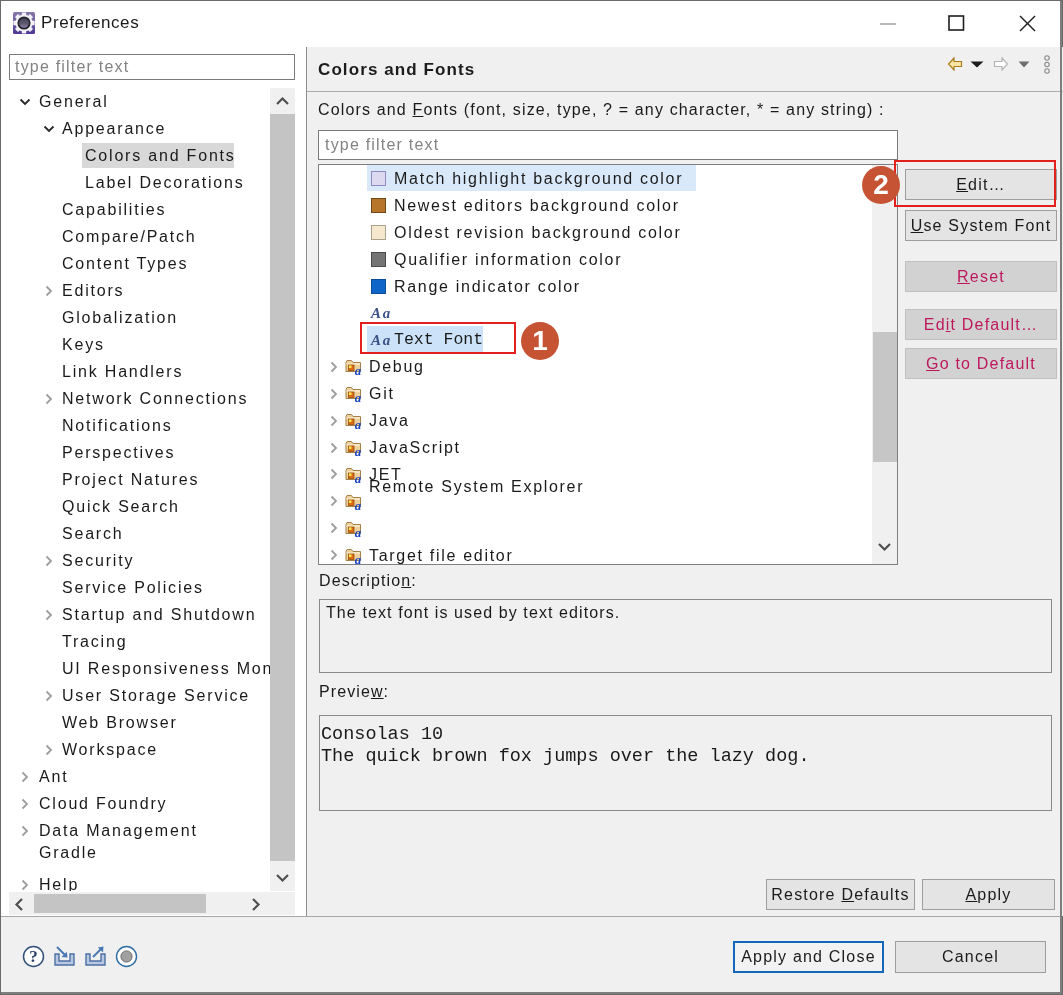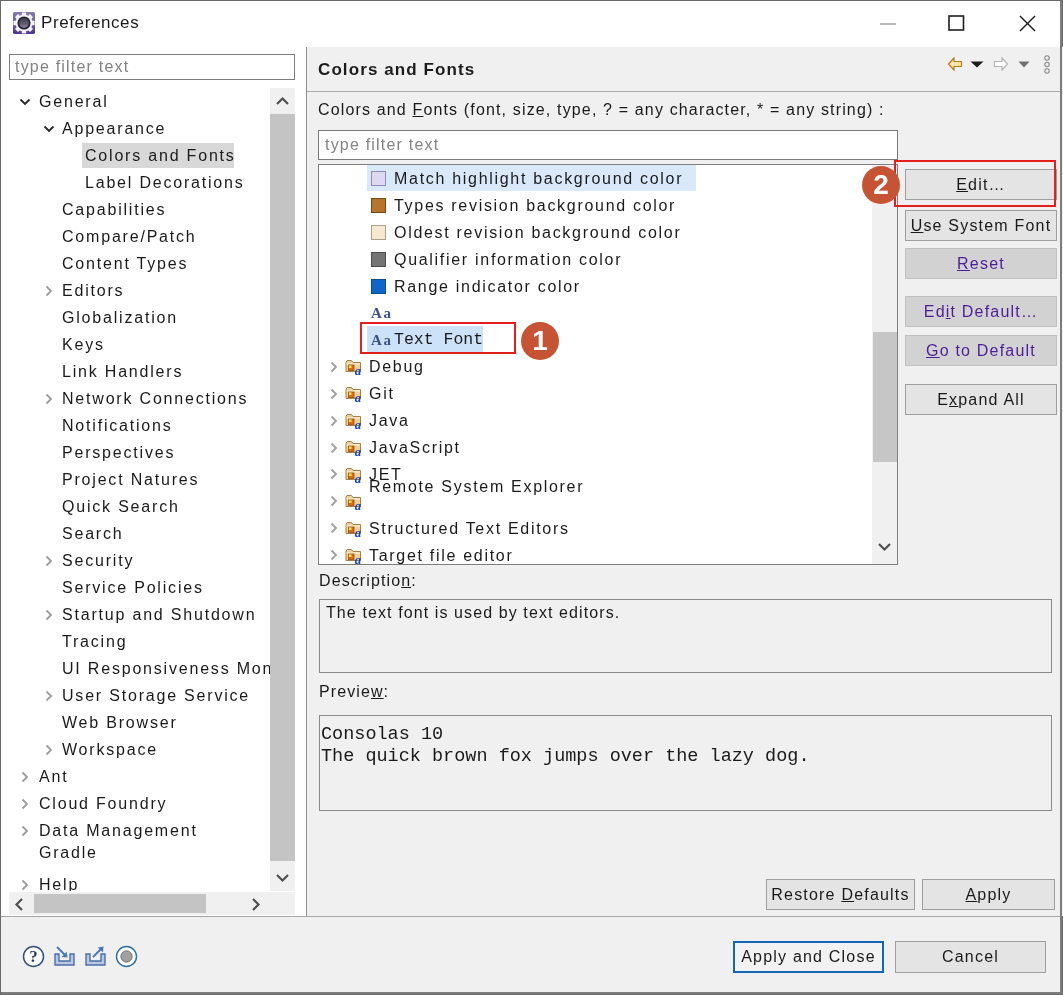--- a/index.html
+++ b/index.html
@@ -3,25 +3,25 @@
 <meta charset="utf-8">
 <style>
 * { margin:0; padding:0; box-sizing:border-box; }
 html,body { width:1063px; height:995px; background:#fff; overflow:hidden; }
 #win { position:relative; width:1063px; height:995px; background:#ffffff;
   border:1px solid #6a6a6a; font-family:"Liberation Sans", sans-serif; color:#1a1a1a; }
 .trow { position:absolute; height:27px; line-height:27px; font-size:16px; letter-spacing:1.8px; white-space:pre; }
 .lrow { position:absolute; height:27px; line-height:27px; font-size:16px; letter-spacing:1.7px; white-space:pre; }
 .mono { font-family:"Liberation Mono", monospace; font-size:16.5px; letter-spacing:0; }
 .sw { display:inline-block; width:15px; height:15px; vertical-align:middle; margin-top:-3px; }
-.aa { font-family:"Liberation Serif", serif; font-weight:bold; font-size:15px; color:#3c5287; }
+.aa { font-family:"Liberation Serif", serif; font-style:italic; font-weight:bold; font-size:15px; color:#3c5287; }
 .fold { vertical-align:middle; }
 .btn { position:absolute; background:#e4e4e4; border:1px solid #9e9e9e; font-size:16px; letter-spacing:1.2px;
    display:flex; align-items:center; justify-content:center; }
-.btn.dis { background:#d2d2d2; border-color:#c0c0c0; color:#4c1d95; }
+.btn.dis { background:#d2d2d2; border-color:#c0c0c0; color:#be185d;margin-top:13px; }
 .badge { position:absolute; width:38px; height:38px; border-radius:50%; background:#c65434; color:#fff;
    font-size:28px; font-weight:bold; display:flex; align-items:center; justify-content:center; z-index:10; }
 </style>
 </head>
 <body>
 <div id="win">
 
 <svg style="position:absolute;left:12px;top:11px" width="22" height="22" viewBox="0 0 22 22">
   <defs>
     <linearGradient id="pg" x1="0" y1="0" x2="0" y2="1">
@@ -182,21 +182,21 @@
 
 <div style="position:absolute;left:317px;top:129px;width:580px;height:30px;border:1px solid #7a7a7a;background:#fff;
      font-size:16px;letter-spacing:1.2px;color:#838383;line-height:28px;padding-left:6px">type filter text</div>
 
 <div style="position:absolute;left:317px;top:163px;width:580px;height:401px;border:1px solid #7f7f7f;background:#fff;overflow:hidden"></div>
 <div id="list" style="position:absolute;left:0;top:0;width:1041px;height:565px;overflow:hidden;pointer-events:none">
 <div style="position:absolute;left:366px;top:164px;width:329px;height:26px;background:#d9e9fa"></div>
 <div class="lrow" style="left:370px;top:164px"><span class="sw" style="background:#dcd9f1;border:1px solid #8f8abf"></span></div>
 <div class="lrow" style="left:393px;top:164px">Match highlight background color</div>
 <div class="lrow" style="left:370px;top:191px"><span class="sw" style="background:#b7752c;border:1px solid #70481a"></span></div>
-<div class="lrow" style="left:393px;top:191px">Types revision background color</div>
+<div class="lrow" style="left:393px;top:191px">Newest editors background color</div>
 <div class="lrow" style="left:370px;top:218px"><span class="sw" style="background:#f6e8ce;border:1px solid #aba28e"></span></div>
 <div class="lrow" style="left:393px;top:218px">Oldest revision background color</div>
 <div class="lrow" style="left:370px;top:245px"><span class="sw" style="background:#747474;border:1px solid #4c4c4c"></span></div>
 <div class="lrow" style="left:393px;top:245px">Qualifier information color</div>
 <div class="lrow" style="left:370px;top:272px"><span class="sw" style="background:#1066c8;border:1px solid #0c4f96"></span></div>
 <div class="lrow" style="left:393px;top:272px">Range indicator color</div>
 <div class="lrow" style="left:370px;top:298px"><span class="aa">Aa</span></div>
 <div style="position:absolute;left:366px;top:325px;width:116px;height:26px;background:#cbe2f8"></div>
 <div class="lrow" style="left:370px;top:325px"><span class="aa">Aa</span></div>
 <div class="lrow mono" style="left:393px;top:325px">Text Font</div>
@@ -269,21 +269,20 @@
 <svg style="position:absolute;left:326px;top:520.2px" width="14" height="14" viewBox="0 0 14 14">
         <polyline points="4.5,2.5 9,7 4.5,11.5" fill="none" stroke="#9d9d9d" stroke-width="1.8"></polyline>
       </svg>
 <div class="lrow" style="left:344px;top:514px;display:flex;align-items:center"><svg class="fold" width="19" height="17" viewBox="0 0 19 17">
           <path d="M1 4.5 L1 13.5 L15.5 13.5 L15.5 4.5 L8 4.5 L6.5 2.5 L2 2.5 Z" fill="#edd09b" stroke="#a5804a" stroke-width="1"></path>
           <path d="M1.5 6 L15 6" stroke="#fdf3da" stroke-width="1.2"></path>
           <rect x="3.5" y="7" width="5.5" height="5.5" fill="#e06a14" stroke="#93500c" stroke-width="0.8"></rect>
           <rect x="3.9" y="7.4" width="2.6" height="2.6" fill="#ffe554"></rect>
           <text x="9.7" y="16.8" font-family="Liberation Serif" font-style="italic" font-weight="bold" font-size="13" fill="#1b44c0">a</text>
         </svg></div>
-<div class="lrow" style="left:368px;top:514px">Structured Text Editors</div>
 <svg style="position:absolute;left:326px;top:547.0999999999999px" width="14" height="14" viewBox="0 0 14 14">
         <polyline points="4.5,2.5 9,7 4.5,11.5" fill="none" stroke="#9d9d9d" stroke-width="1.8"></polyline>
       </svg>
 <div class="lrow" style="left:344px;top:541px;display:flex;align-items:center"><svg class="fold" width="19" height="17" viewBox="0 0 19 17">
           <path d="M1 4.5 L1 13.5 L15.5 13.5 L15.5 4.5 L8 4.5 L6.5 2.5 L2 2.5 Z" fill="#edd09b" stroke="#a5804a" stroke-width="1"></path>
           <path d="M1.5 6 L15 6" stroke="#fdf3da" stroke-width="1.2"></path>
           <rect x="3.5" y="7" width="5.5" height="5.5" fill="#e06a14" stroke="#93500c" stroke-width="0.8"></rect>
           <rect x="3.9" y="7.4" width="2.6" height="2.6" fill="#ffe554"></rect>
           <text x="9.7" y="16.8" font-family="Liberation Serif" font-style="italic" font-weight="bold" font-size="13" fill="#1b44c0">a</text>
         </svg></div>
@@ -307,23 +306,20 @@
     </div>
 <div class="btn dis" style="left:904px;top:247px;width:152px;height:31px">
       <span><u>R</u>eset</span>
     </div>
 <div class="btn dis" style="left:904px;top:295px;width:152px;height:31px">
       <span>Ed<u>i</u>t Default…</span>
     </div>
 <div class="btn dis" style="left:904px;top:334px;width:152px;height:31px">
       <span><u>G</u>o to Default</span>
     </div>
-<div class="btn" style="left:904px;top:383px;width:152px;height:31px">
-      <span>E<u>x</u>pand All</span>
-    </div>
 
 <div style="position:absolute;left:893px;top:159px;width:162px;height:47px;border:2.5px solid #e4201f"></div>
 <div class="badge" style="left:861px;top:165px">2</div>
 
 <div style="position:absolute;left:318px;top:571px;font-size:16px;letter-spacing:1.1px">Descriptio<u>n</u>:</div>
 <div style="position:absolute;left:318px;top:598px;width:733px;height:74px;border:1px solid #898989;background:#f0f0f0"></div>
 <div style="position:absolute;left:325px;top:603px;font-size:16px;letter-spacing:1.1px">The text font is used by text editors.</div>
 
 <div style="position:absolute;left:318px;top:682px;font-size:16px;letter-spacing:1.1px">Previe<u>w</u>:</div>
 <div style="position:absolute;left:318px;top:714px;width:733px;height:96px;border:1px solid #898989;background:#f0f0f0"></div>

